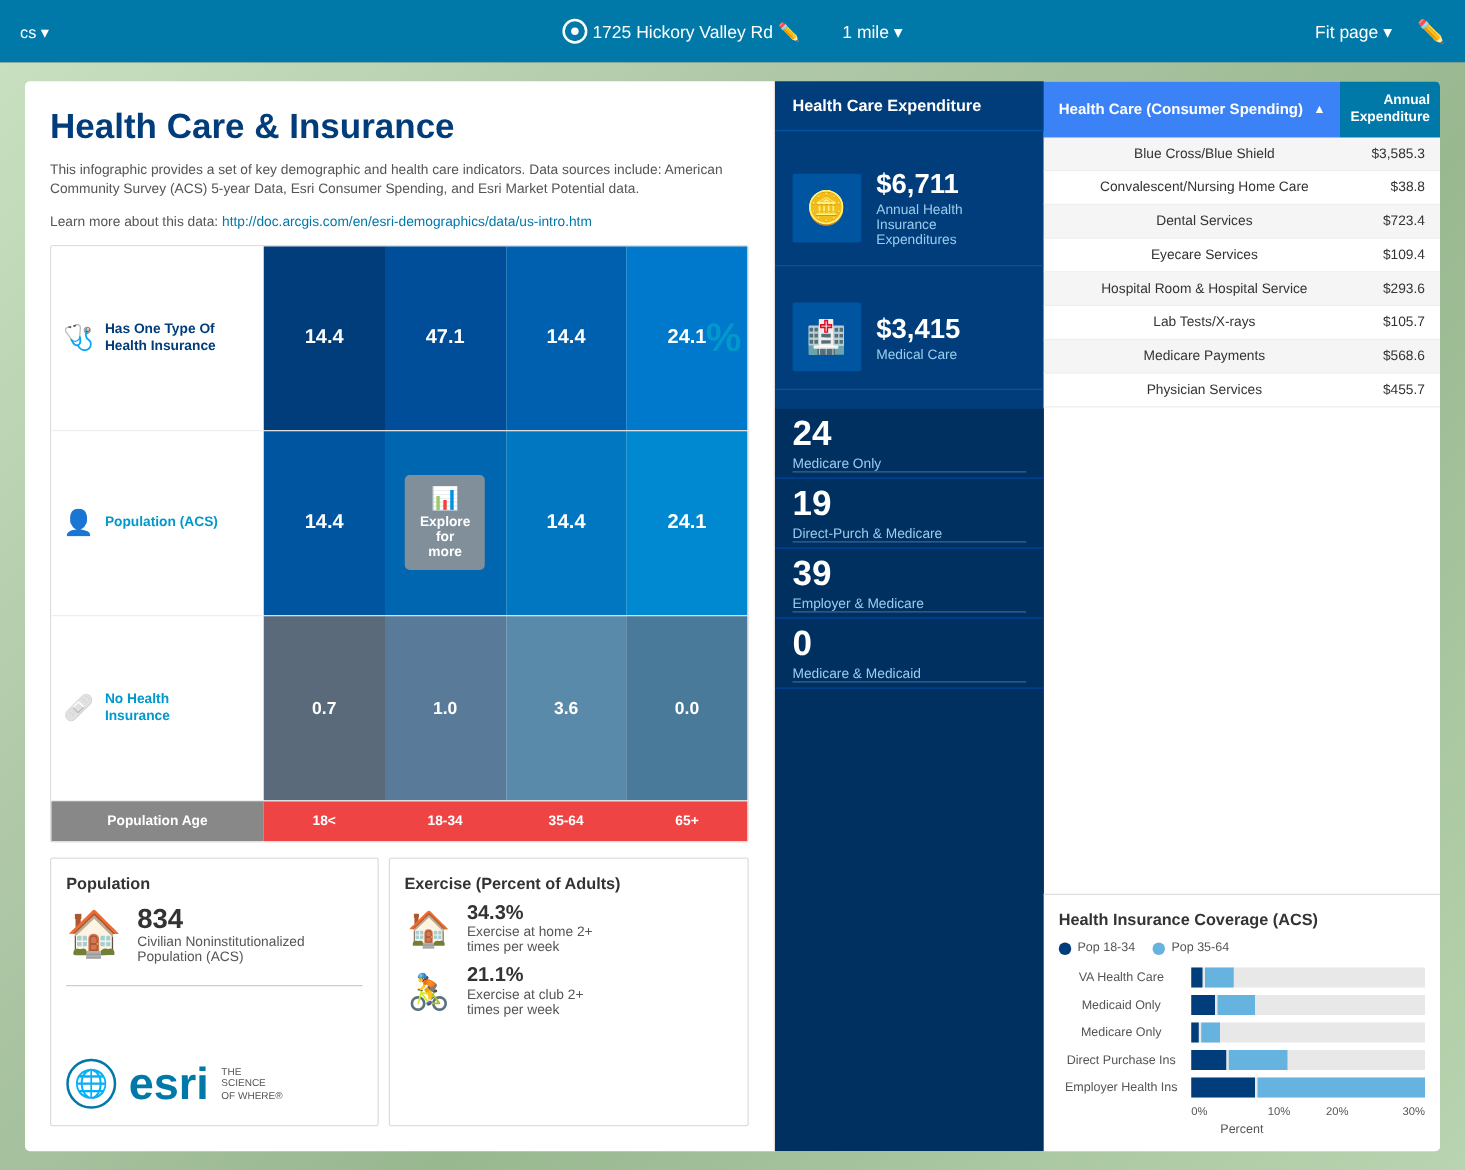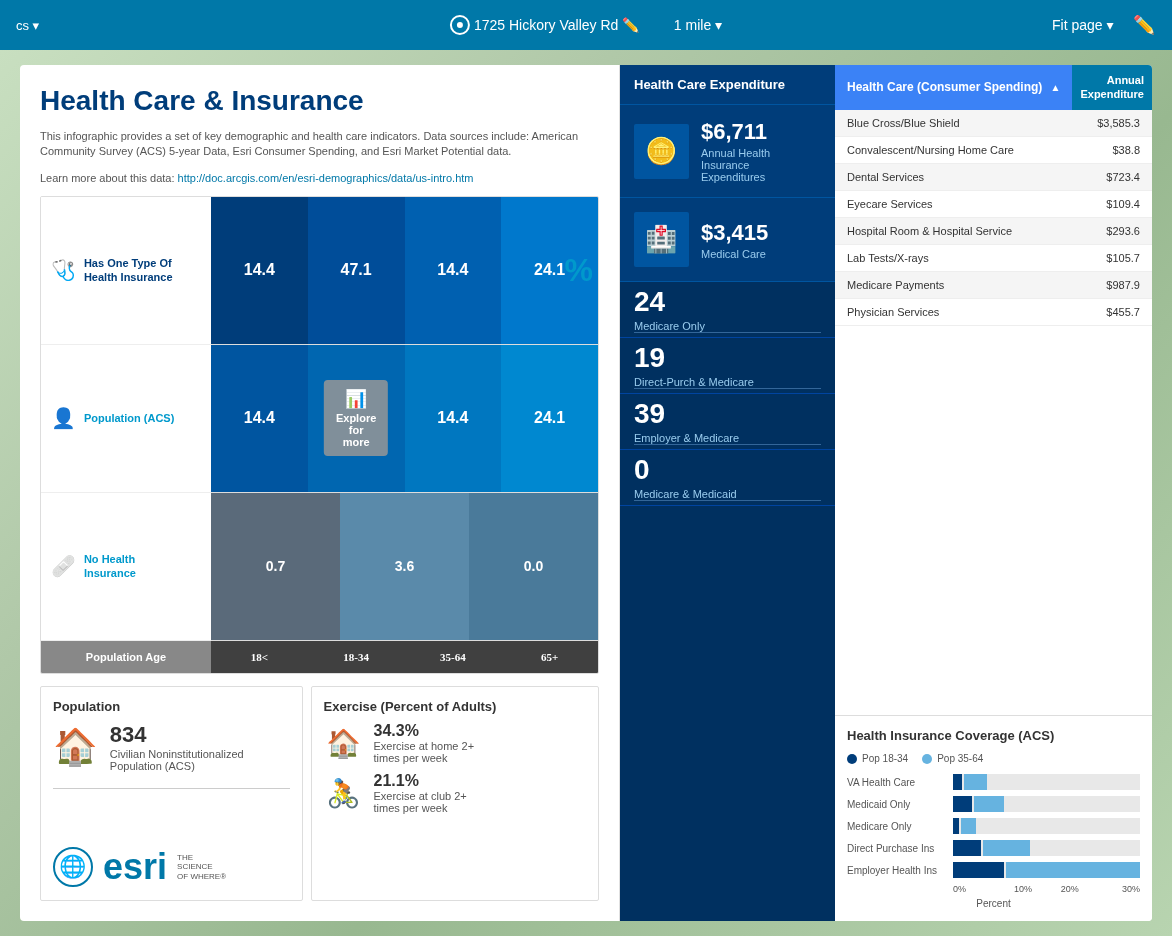--- a/index.html
+++ b/index.html
@@ -171,20 +171,21 @@
     .exercise-stat { font-size: 16px; font-weight: bold; color: #333; }
     .exercise-label { font-size: 11px; color: #555; }
 
     
     .middle-col {
       grid-column: 2;
       grid-row: 1 / 3;
       background: #003d7a;
       display: flex;
       flex-direction: column;
+      gap: 15px;
     }
     .middle-header {
       background: #003d7a;
       color: white;
       font-size: 13px;
       font-weight: bold;
       padding: 12px 14px;
       border-bottom: 1px solid #0055a0;
     }
     .expenditure-item {
@@ -259,21 +260,21 @@
     .table-row-item {
       display: flex;
       align-items: center;
       justify-content: space-between;
       padding: 7px 12px;
       font-size: 11px;
       border-bottom: 1px solid #eee;
     }
     .table-row-item:nth-child(odd) { background: #f5f5f5; }
     .table-row-item:nth-child(even) { background: white; }
-    .row-label { color: #333; flex: 1; }
+    .row-label { color: #333; flex: 1; text-align: center; }
     .row-value { color: #333; font-weight: normal; text-align: right; min-width: 60px; }
 
     
     .coverage-chart {
       border-top: 1px solid #ddd;
       padding: 12px;
       background: white;
     }
     .coverage-title {
       font-size: 13px;
@@ -288,21 +289,21 @@
     .chart-area { position: relative; }
     .chart-row {
       display: flex;
       align-items: center;
       margin-bottom: 6px;
       gap: 6px;
     }
     .chart-row-label {
       font-size: 10px;
       color: #555;
-      text-align: left;
+      text-align: center;
       width: 100px;
       flex-shrink: 0;
     }
     .bar-container {
       flex: 1;
       height: 16px;
       display: flex;
       gap: 2px;
       position: relative;
     }
@@ -422,25 +423,26 @@
                   <div class="explore-bar-icon">📊</div>
                   <div>Explore for<br>more</div>
                 </div>
               </div>
               <div class="bar-cell" style="background:#0077c0; flex:1;">14.4</div>
               <div class="bar-cell" style="background:#0088d0; flex:1;">24.1</div>
             </div>
 
             <div class="bar-row">
               <div class="bar-cell" style="background:#5a6a7a; flex:1; font-size:14px;">0.7</div>
+              <div class="bar-cell" style="background:#5a7a9a; flex:1; font-size:14px;">1.0</div>
               <div class="bar-cell" style="background:#5a8aaa; flex:1; font-size:14px;">3.6</div>
               <div class="bar-cell" style="background:#4a7a9a; flex:1; font-size:14px;">0.0</div>
             </div>
 
-            <div style="display:flex; background:#404040; height:32px;font-family:Liberation Serif, serif;">
+            <div style="display:flex; background:#ef4444; height:32px;">
               <div style="flex:1; display:flex; align-items:center; justify-content:center; color:white; font-size:11px; font-weight:bold;">18&lt;</div>
               <div style="flex:1; display:flex; align-items:center; justify-content:center; color:white; font-size:11px; font-weight:bold;">18-34</div>
               <div style="flex:1; display:flex; align-items:center; justify-content:center; color:white; font-size:11px; font-weight:bold;">35-64</div>
               <div style="flex:1; display:flex; align-items:center; justify-content:center; color:white; font-size:11px; font-weight:bold;">65+</div>
             </div>
           </div>
         </div>
       </div>
 
       <div class="bottom-panels">
@@ -558,21 +560,21 @@
           <div class="table-row-item" style="background:#f5f5f5;">
             <span class="row-label">Hospital Room &amp; Hospital Service</span>
             <span class="row-value">$293.6</span>
           </div>
           <div class="table-row-item" style="background:white;">
             <span class="row-label">Lab Tests/X-rays</span>
             <span class="row-value">$105.7</span>
           </div>
           <div class="table-row-item" style="background:#f5f5f5;">
             <span class="row-label">Medicare Payments</span>
-            <span class="row-value">$987.9</span>
+            <span class="row-value">$568.6</span>
           </div>
           <div class="table-row-item" style="background:white;">
             <span class="row-label">Physician Services</span>
             <span class="row-value">$455.7</span>
           </div>
         </div>
       </div>
 
       <div class="coverage-chart">
         <div class="coverage-title">Health Insurance Coverage (ACS)</div>

